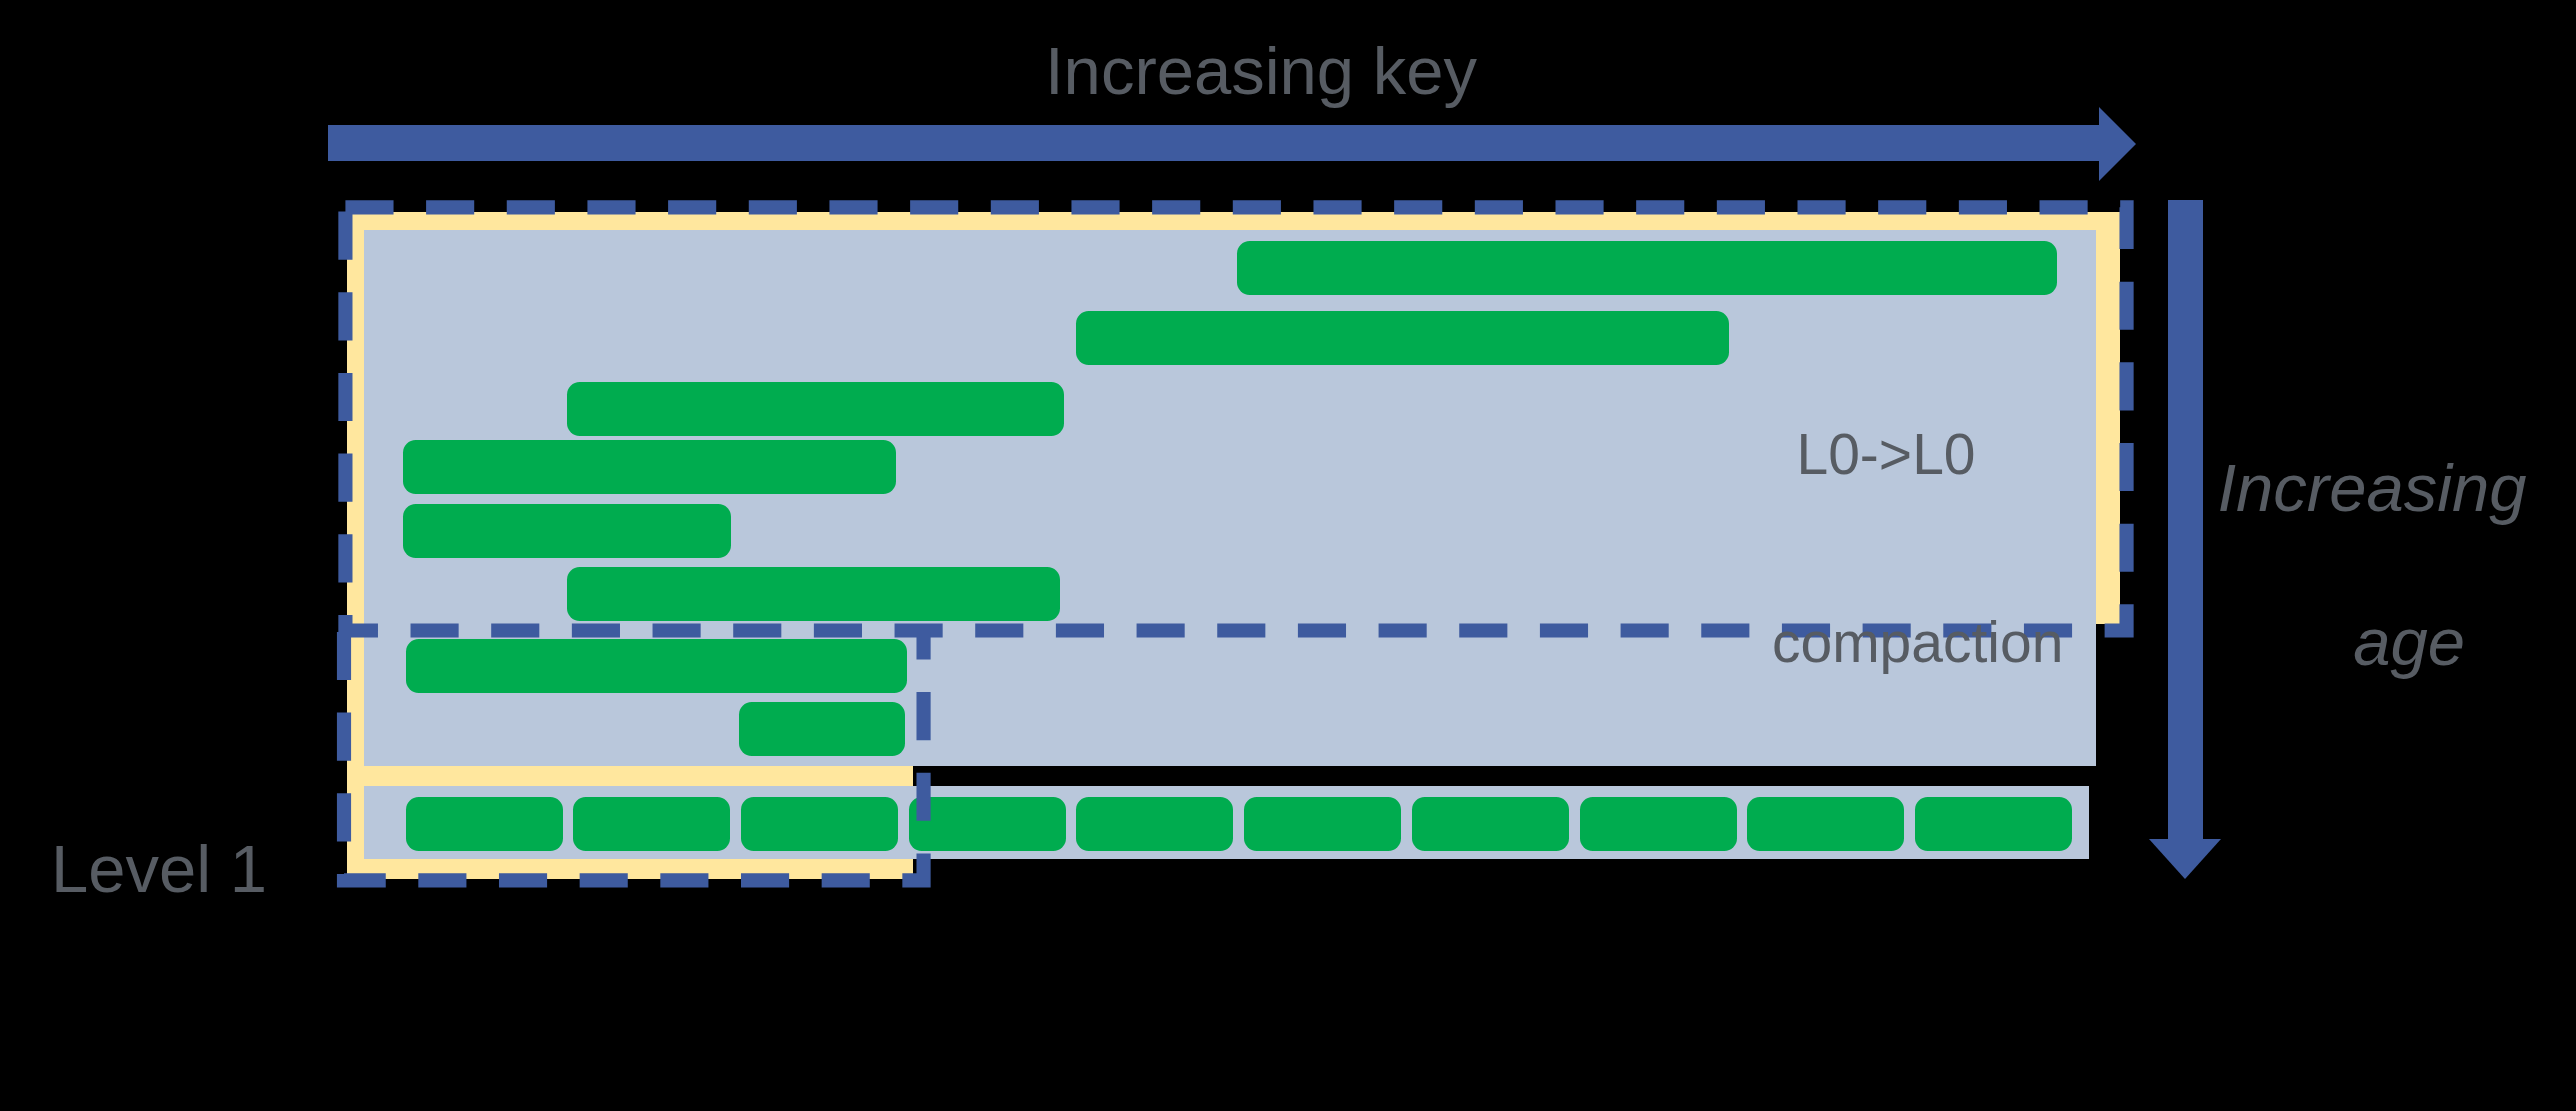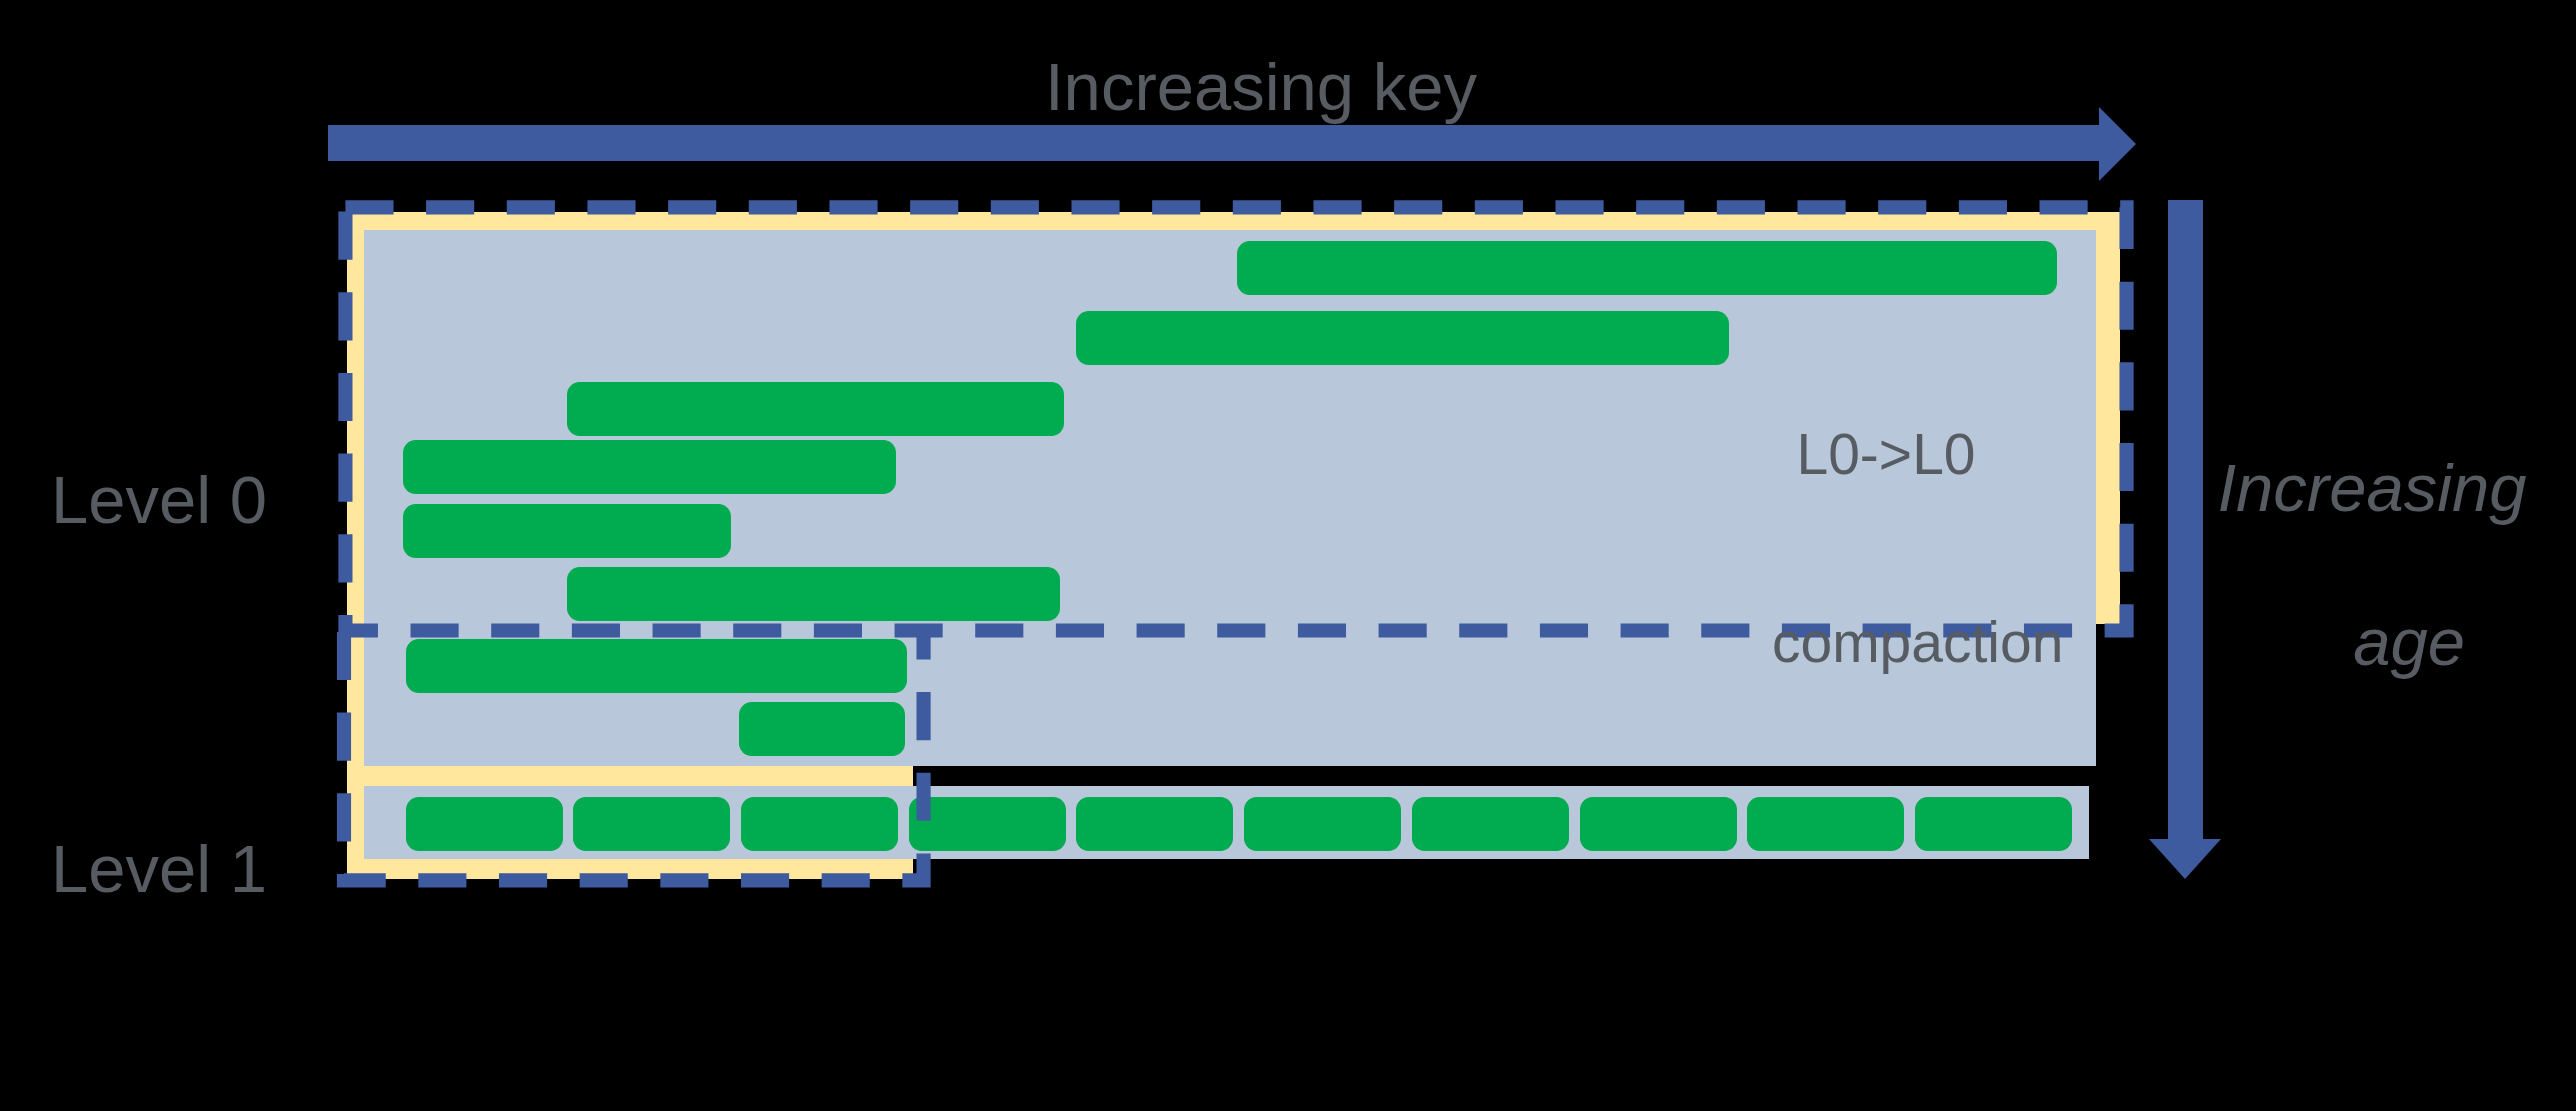--- a/index.html
+++ b/index.html
@@ -17,21 +17,21 @@
   .lab-95{font-size:67px;line-height:1.15;}
   .lab-100{font-size:57px;line-height:94px;}
   #key-arrow-line{left:328px;top:125px;width:1771px;height:36px;}
   #key-arrow-head{position:absolute;left:2099px;top:107px;width:0;height:0;
     border-top:37px solid transparent;border-bottom:37px solid transparent;
     border-left:37px solid var(--navy);}
   #age-arrow-line{left:2168px;top:200px;width:35px;height:639px;}
   #age-arrow-head{position:absolute;left:2149px;top:839px;width:0;height:0;
     border-left:36px solid transparent;border-right:36px solid transparent;
     border-top:40px solid var(--navy);}
-  #lbl-key{left:1261px;top:48px;}
+  #lbl-key{left:1261px;top:32px;}
   #lbl-level0{left:159px;top:461px;}
   #lbl-level1{left:159px;top:830px;}
   #lbl-l0l0{left:1886px;top:407px;}
   #lbl-l0l1{left:628px;top:900px;}
   #lbl-age{left:2372px;top:449px;font-style:italic;}
   #region-l0-yellow{left:347px;top:212px;width:1773px;height:412px;}
   #region-l0l1-yellow{left:347px;top:633px;width:566px;height:246px;}
   #region-l0-blue{left:364px;top:230px;width:1732px;height:536px;}
   #region-l1-blue{left:364px;top:786px;width:1725px;height:73px;}
 </style>
@@ -73,21 +73,20 @@
   </svg>
 
   <div class="arrow-line" id="key-arrow-line"></div>
   <div id="key-arrow-head"></div>
 
   <div class="arrow-line" id="age-arrow-line"></div>
   <div id="age-arrow-head"></div>
 
   <div class="label lab-95" id="lbl-key">Increasing key</div>
 
-  <div class="label lab-95" id="lbl-level0">Level 0</div>
 
   <div class="label lab-95" id="lbl-level1">Level 1</div>
 
   <div class="label lab-100" id="lbl-l0l0"><span>L0-&gt;L0</span><br>
     <span>compaction</span>
   </div>
 
   <div class="label lab-100" id="lbl-l0l1"><br>
     <span>compaction</span>
   </div>

